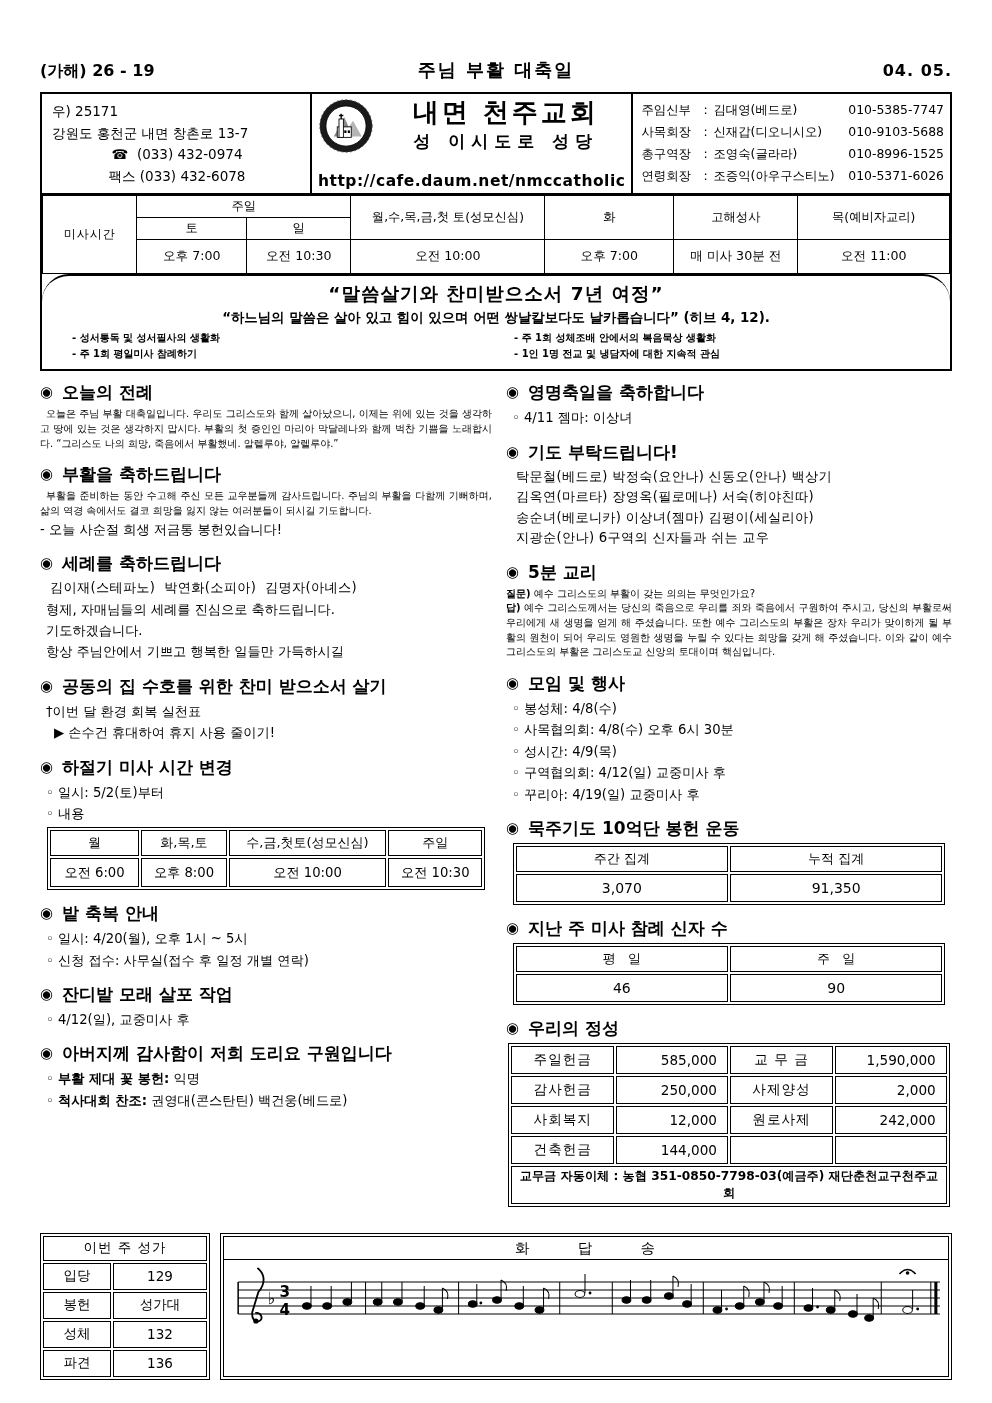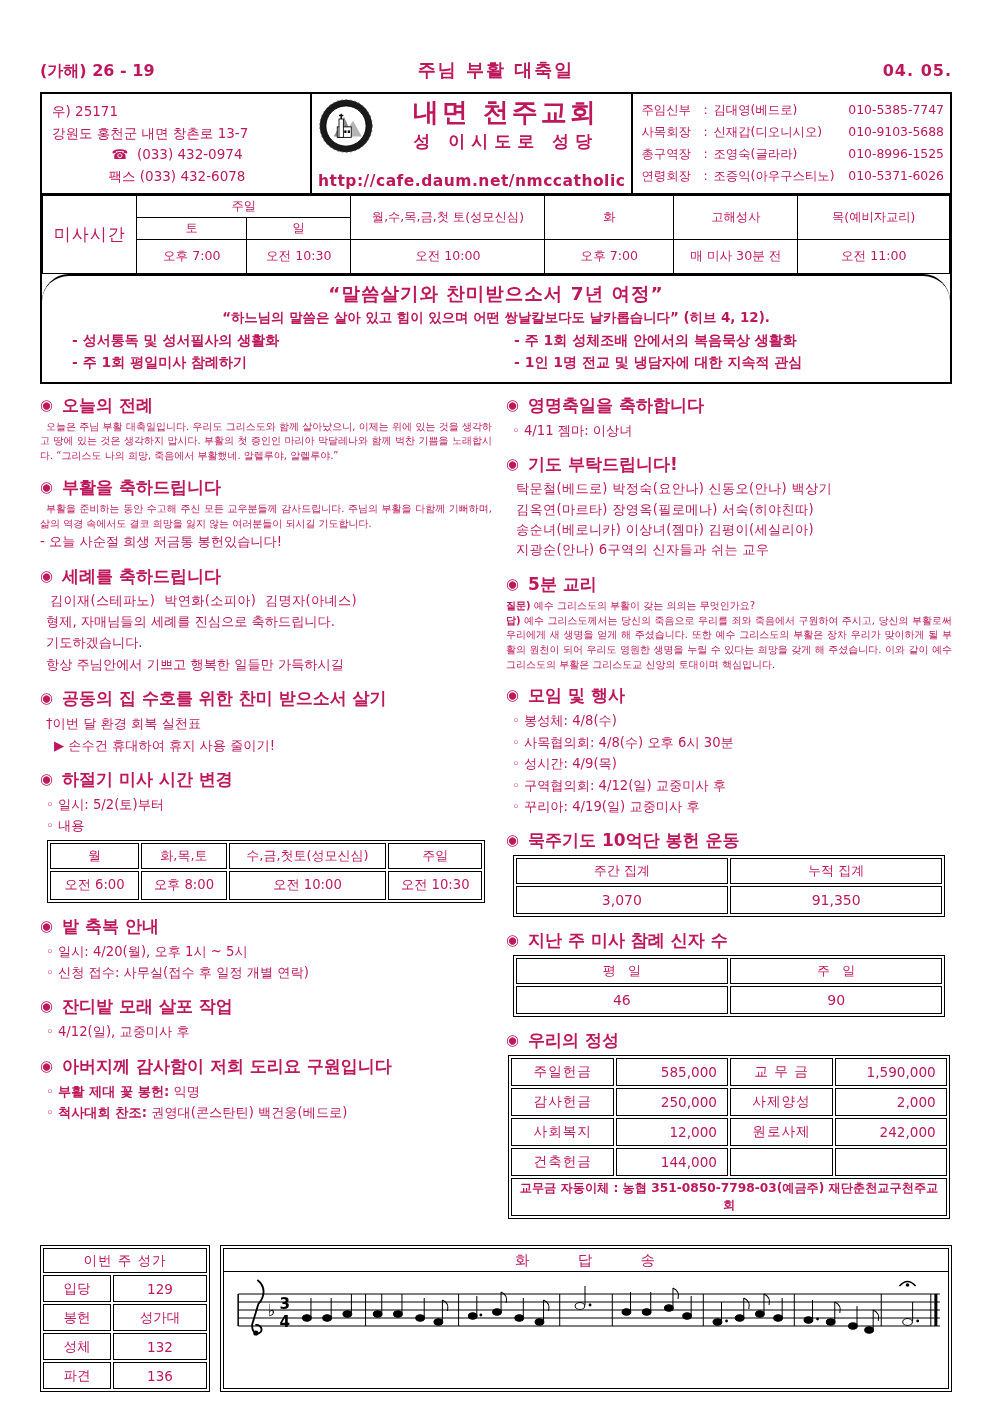--- a/index.html
+++ b/index.html
@@ -1,17 +1,17 @@
 <!DOCTYPE html>
 <html><head>
 <meta charset="utf-8">
 <style>
   html,body{margin:0;padding:0;background:#999;}
   .page{width:992px;height:1403px;background:#fff;margin:0 auto;box-sizing:border-box;
-        padding:58px 40px 0 40px;position:relative;color:#be185d;
+        padding:58px 40px 0 40px;position:relative;color:#000000;
         font-family:"DejaVu Sans","Liberation Sans",sans-serif;overflow:hidden;}
 
   
   .topline{display:flex;align-items:baseline;font-weight:bold;margin-bottom:10px;}
   .topline .tl{width:220px;font-size:16px;}
   .topline .tc{flex:1;text-align:center;font-size:18px;letter-spacing:2px;}
   .topline .tr{width:220px;text-align:right;font-size:16px;letter-spacing:1px;}
 
   
   .headstack{border:2px solid #000;}
@@ -31,27 +31,27 @@
   .csep{width:10px;}
   .cname{flex:1;}
   .cphone{width:104px;text-align:right;}
 
   
   table.mass{width:100%;border-collapse:collapse;font-size:12.3px;table-layout:fixed;}
   table.mass td{border:1px solid #000;text-align:center;padding:0;}
   table.mass tr.h1 td{height:21px;}
   table.mass tr.h2 td{height:21px;}
   table.mass tr.tm td{height:33px;font-size:12.6px;}
-  .masslbl{font-size:17px;letter-spacing:1px;}
+  .masslbl{font-size:12px;letter-spacing:1px;}
 
   
   .slogan{border-top:2px solid #000;padding:5px 12px 8px;border-radius:27px;}
   .slg-t{text-align:center;font-weight:bold;font-size:18.5px;letter-spacing:1px;}
   .slg-v{text-align:center;font-weight:bold;font-size:13.4px;margin-top:3px;}
-  .slg-items{display:flex;font-weight:bold;font-size:14px;margin-top:3px;line-height:1.55;}
+  .slg-items{display:flex;font-weight:bold;font-size:10px;margin-top:3px;line-height:1.55;}
   .slg-items .col{width:50%;padding-left:18px;box-sizing:border-box;}
 
   
   .columns{display:flex;gap:14px;margin-top:10px;}
   .col-l{width:452px;}
   .col-r{flex:1;}
   .sec{margin-bottom:12px;}
   .sec-t{display:flex;align-items:center;gap:9px;font-weight:bold;font-size:17px;margin-bottom:3px;}
   .sec-t .bullet{font-size:15px;line-height:1;}
   .body-p{font-size:10px;line-height:1.47;text-align:justify;margin:0;text-indent:6px;}

